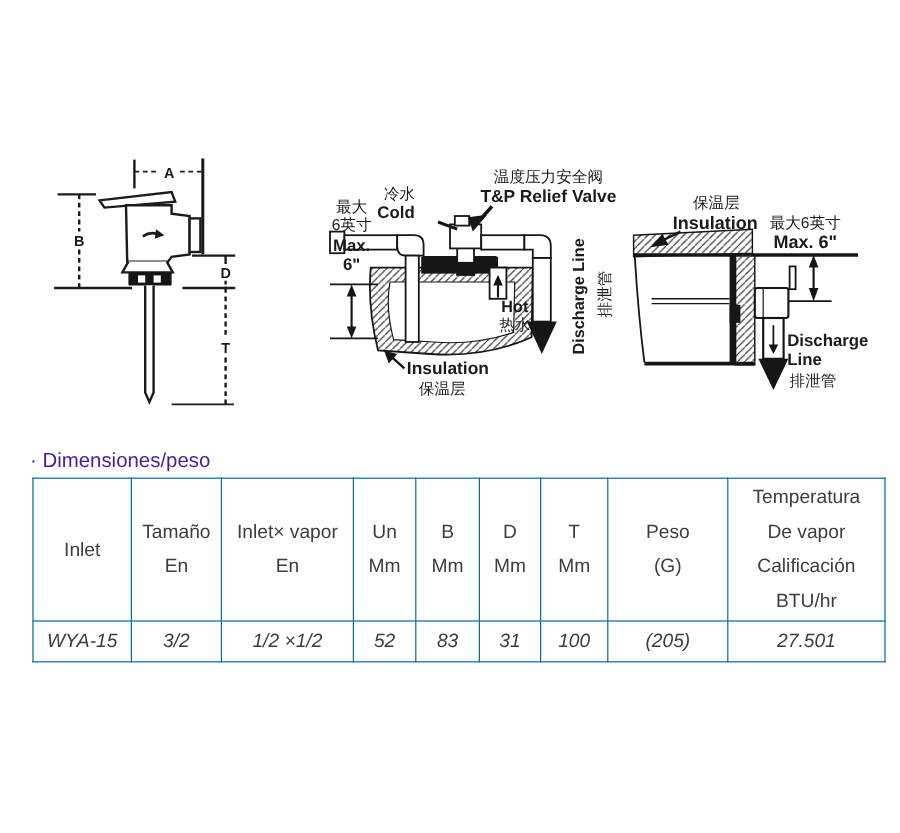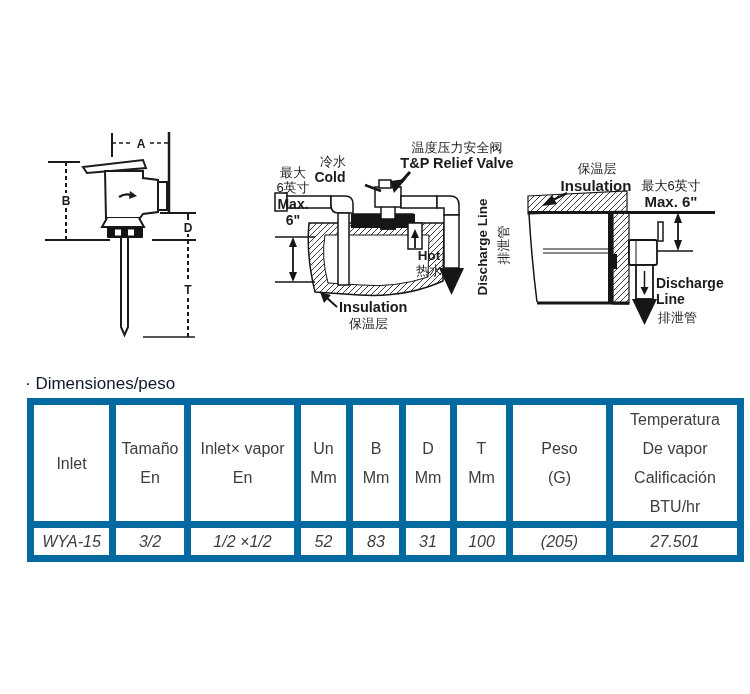--- a/index.html
+++ b/index.html
@@ -5,24 +5,24 @@
   html,body{margin:0;padding:0;background:#fff;}
   .page{position:relative;width:750px;height:694px;background:#ffffff;overflow:hidden;
         font-family:"Liberation Sans",sans-serif;color:#3d3d3d;}
   .diag{position:absolute;}
   .diag-left{left:45px;top:105px;}
   .diag-middle{left:273px;top:135px;}
   .diag-right{left:525px;top:145px;}
   svg text{fill:#1b1b1b;font-family:"Liberation Sans",sans-serif;}
   svg .zh{font-size:13px;}
   svg .en{font-weight:bold;}
-  .heading{position:absolute;left:25px;top:374px;font-size:17px;color:#0f172a;}
+  .heading{position:absolute;left:25px;top:374px;font-size:17px;color:#4c1d95;}
   table.dims{position:absolute;left:27px;top:398px;width:710px;border-collapse:collapse;
         table-layout:fixed;font-size:16px;color:#3d3d3d;background:#fff;}
-  table.dims th,table.dims td{border:7px solid #0369a1;font-weight:normal;text-align:center;
+  table.dims th,table.dims td{border:1px solid #0369a1;font-weight:normal;text-align:center;
         padding:0;vertical-align:middle;}
   table.dims thead tr{height:119px;}
   table.dims tbody tr{height:34px;font-style:italic;}
   table.dims th div{line-height:29px;}
 </style>
 </head>
 <body>
 
 <div class="page">
 

